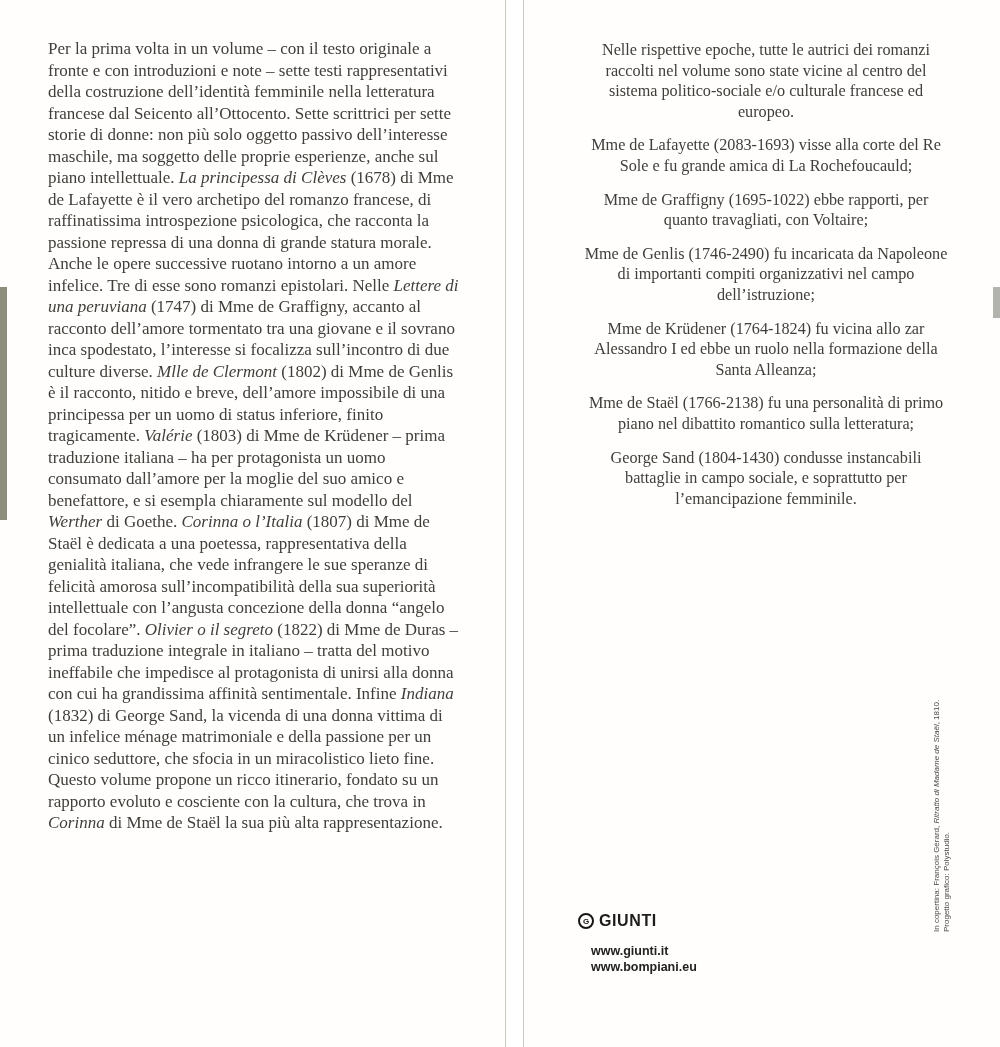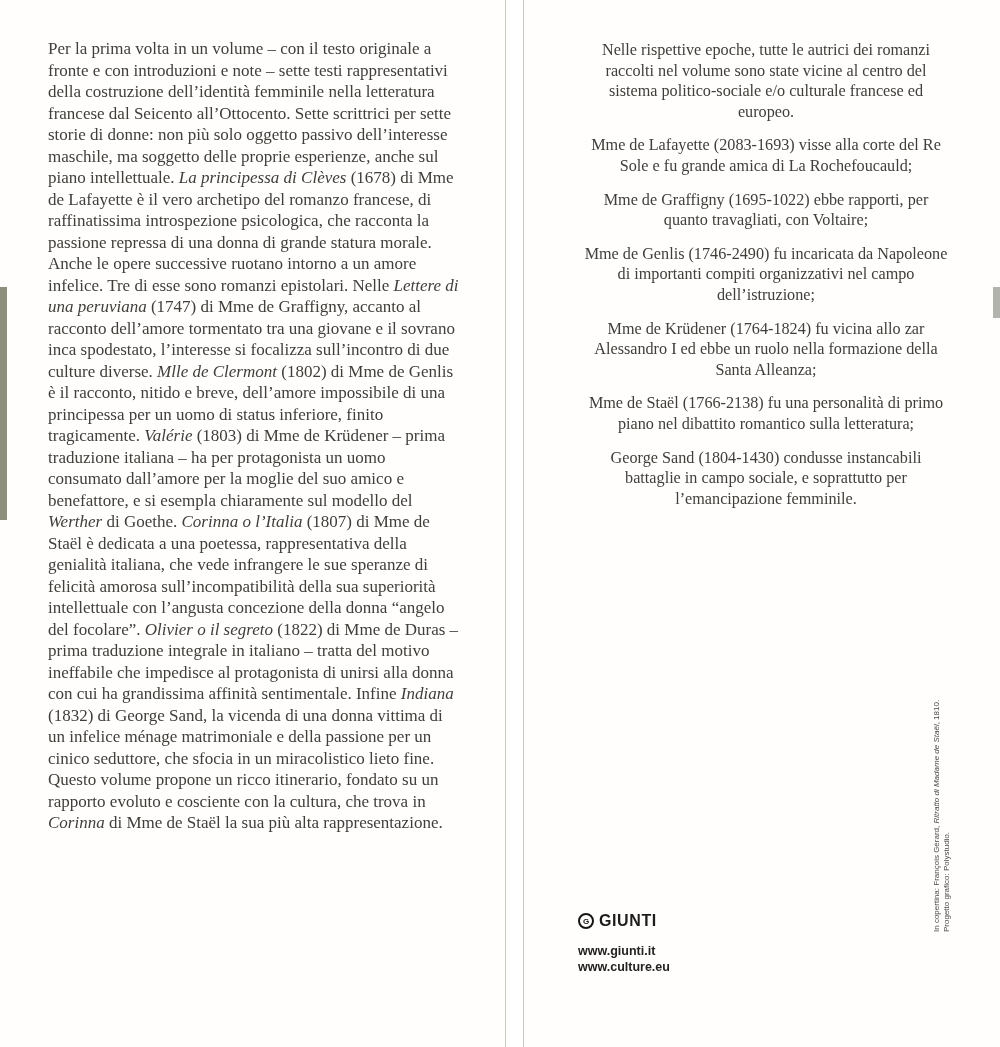--- a/index.html
+++ b/index.html
@@ -101,20 +101,21 @@
     font-size: 16px;
     font-weight: bold;
     letter-spacing: 0.6px;
   }
   .urls {
     margin-top: 13px;
     font-size: 12.5px;
     font-weight: bold;
     line-height: 16px;
     color: #222222;
+    margin-left: 13px;
   }
 
   .credits {
     position: absolute;
     left: 408px;  
     top: 932px;
     transform: rotate(-90deg);
     transform-origin: 0 0;
     font-family: "Liberation Sans", sans-serif;
     font-size: 8px;
@@ -142,21 +143,21 @@
       <p>George Sand (1804-1430) condusse instancabili battaglie in campo sociale, e soprattutto per l’emancipazione femminile.</p>
     </div>
 
   <div class="publisher">
     <div class="logo-row">
       <span class="logo-circle">G</span>
       <span class="logo-text">GIUNTI</span>
     </div>
     <div class="urls">
       <div>www.giunti.it</div>
-      <div>www.culture.eu</div>
+      <div>www.bompiani.eu</div>
     </div>
   </div>
 
   <div class="credits">
     <div><span>In copertina: François Gérard, </span><em>Ritratto di Madame de Staël</em><span>, 1810.</span></div>
     <div>Progetto grafico: Polystudio.</div>
   </div>
 </div>
 
 <div class="fold-line fold-left"></div>

